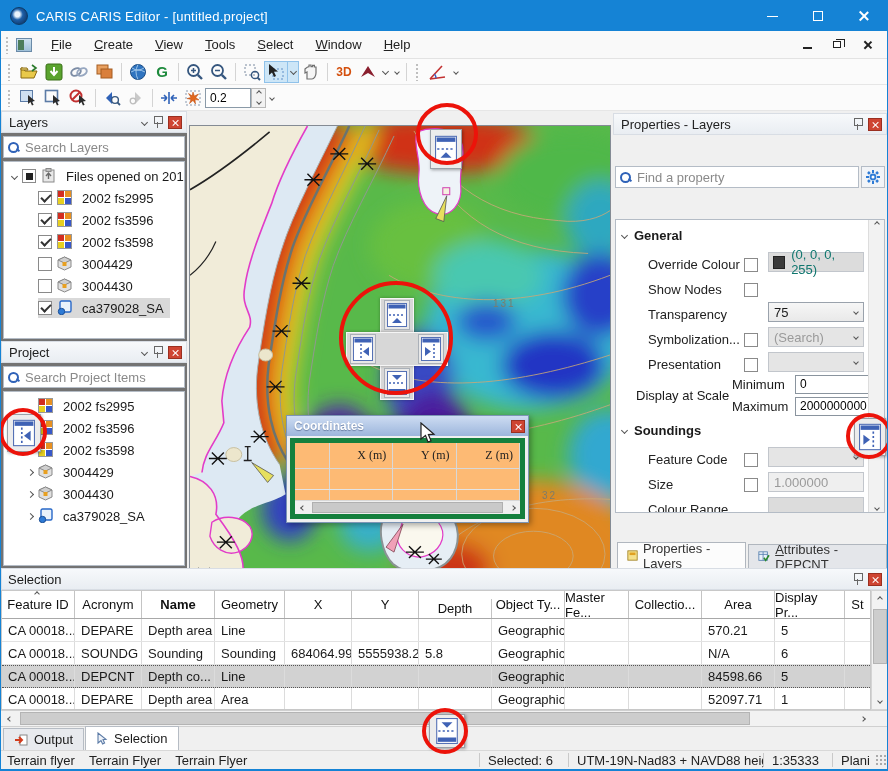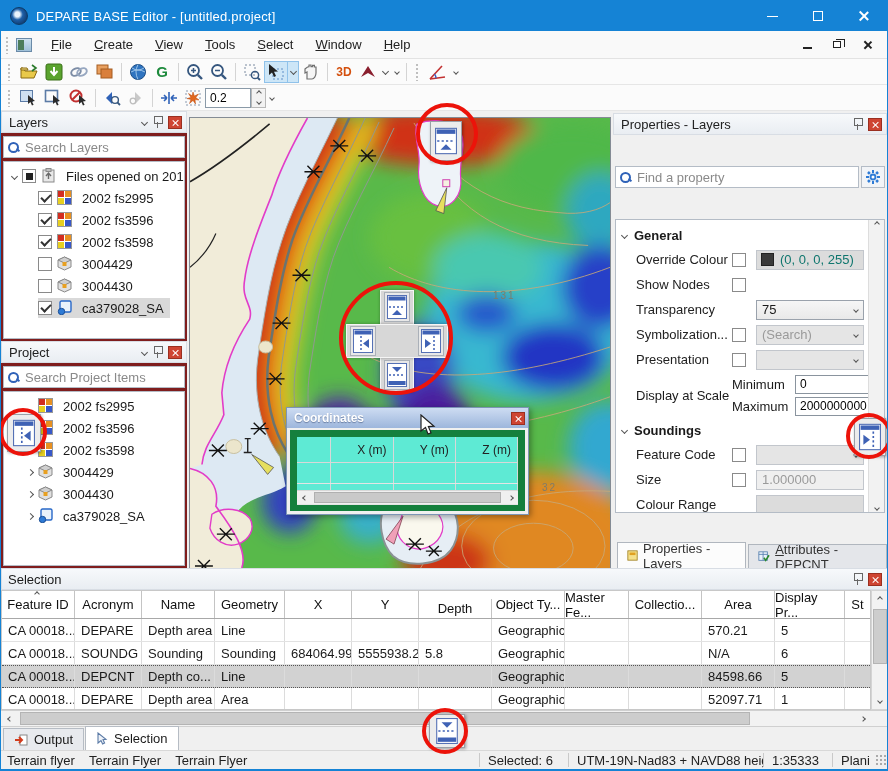--- a/index.html
+++ b/index.html
@@ -47,21 +47,21 @@
   .tb-input { width:46px; height:20px; border:1px solid #8a9aa8; background:#fff; font-size:12px; padding:0 4px; font-family:"Liberation Sans",sans-serif; }
   .spin { display:flex; flex-direction:column; width:15px; height:20px; border:1px solid #b8b8b8; background:#f2f2f2; }
   .spin span { flex:1; display:flex; align-items:center; justify-content:center; }
   .chv { display:inline-block; width:5px; height:5px; border-right:1.4px solid #555; border-bottom:1.4px solid #555; }
   .chv.d { transform:rotate(45deg); } .chv.r { transform:rotate(-45deg); }
   .chv.u { transform:rotate(-135deg); } .chv.l { transform:rotate(135deg); }
   .chv.tiny { width:4px; height:4px; }
 
   
   .main { position:absolute; top:110px; left:0; width:888px; height:457px; display:flex; }
-  .left-col { width:186px; display:flex; flex-direction:column; background:#7f1d1d; }
+  .left-col { width:186px; display:flex; flex-direction:column; background:#737373; }
   .panel-hd { height:22px; background:linear-gradient(#f7f9fb,#e9edf2); display:flex; align-items:center; padding:0 4px 0 7px; border:1px solid #d8dde4; }
   .panel-hd .t { flex:1; font-size:13px; color:#222; }
   .hd-ico { display:flex; align-items:center; gap:6px; }
   .pin { width:9px; height:12px; position:relative; display:inline-block; }
   .pin::before{content:"";position:absolute;left:1px;top:0;width:7px;height:6px;border:1.3px solid #666;}
   .pin::after{content:"";position:absolute;left:4px;top:6px;width:1.3px;height:6px;background:#666;}
   .xbtn { width:14px; height:13px; background:#ce4432; border:1px solid #9a2f20; display:flex; align-items:center; justify-content:center; }
   .xbtn i { position:relative; width:7px; height:7px; display:block; }
   .xbtn i::before,.xbtn i::after{content:"";position:absolute;left:3px;top:0;width:1.4px;height:8px;background:#fff;}
   .xbtn i::before{transform:rotate(45deg);} .xbtn i::after{transform:rotate(-45deg);}
@@ -77,56 +77,56 @@
   .tree-row.selected .lbl-wrap { background:#d9d9d9; }
   .lbl-wrap { display:flex; align-items:center; height:20px; padding-right:2px; }
   .cb { width:14px; height:14px; border:1px solid #8a8a8a; background:#fff; margin-right:5px; position:relative; flex:none; }
   .cb.checked::after { content:""; position:absolute; left:2px; top:2px; width:8px; height:4px; border-left:2px solid #333; border-bottom:2px solid #333; transform:rotate(-45deg); }
   .cb.partial::after { content:""; position:absolute; left:2.5px; top:2.5px; width:7px; height:7px; background:#222; }
   .ticon { width:16px; height:16px; margin-right:5px; flex:none; }
   .ticon svg { display:block; }
   .expander { width:16px; display:flex; justify-content:center; flex:none; }
 
   
-  .map-wrap { position:relative; width:422px; height:455px; margin:6px 2px 0 2px; border:1px solid #848b94; background:#fff; overflow:hidden; }
+  .map-wrap { position:relative; width:422px; height:455px; margin:14px 2px 0 2px; border:1px solid #848b94; background:#fff; overflow:hidden; }
   .map-svg { position:absolute; inset:0; width:100%; height:100%; }
   .depth-label { position:absolute; font-size:10px; color:#7d7c6a; letter-spacing:2px; }
 
   
   .dock-btn { position:absolute; background:#ececec; border:1px solid #9aa0a8; box-shadow:1px 1px 3px rgba(0,0,0,.35); padding:3px; display:flex; align-items:center; justify-content:center; z-index:50; }
   .dock-btn svg { display:block; }
   .dock-cluster { position:absolute; left:156px; top:172px; width:102px; height:102px; z-index:5; }
   .dc-plate { position:absolute; background:#d7d7d7; border:1px solid #f5f5f5; box-shadow:0 0 3px rgba(0,0,0,.3); }
   .dc-v { left:34px; top:0; width:34px; height:102px; }
   .dc-h { left:0; top:34px; width:102px; height:34px; }
   .dc-btn { position:absolute; width:26px; height:30px; display:flex; align-items:center; justify-content:center; background:#e8e8e8; border:1px solid #aab0b8; }
 
   
   .coord-win { position:absolute; left:96px; top:289px; width:243px; height:108px; background:#f0f0f0; border:1px solid #7c95b5; box-shadow:2px 2px 6px rgba(0,0,0,.35); z-index:10; }
   .coord-title { height:20px; background:linear-gradient(#cddcf2,#9db6dc); display:flex; align-items:center; padding:0 3px 0 7px; color:#fff; font-weight:bold; font-size:12px; text-shadow:0 1px 1px rgba(60,80,120,.6); }
   .coord-title .t { flex:1; }
-  .coord-body { position:absolute; left:3px; right:3px; top:22px; bottom:3px; background:#5eead4; border:7px solid #15803d; }
+  .coord-body { position:absolute; left:3px; right:3px; top:22px; bottom:3px; background:#fdba74; border:5px solid #15803d;font-family:Liberation Serif, serif; }
   .coord-grid { display:flex; height:26px; border-bottom:1px solid #d8d8d8; }
   .coord-grid.rowline { height:21px; border-bottom:1px solid #e4e4e4; }
   .coord-cell { border-right:1px solid #d8d8d8; display:flex; align-items:center; justify-content:flex-end; padding:0 6px; font-size:12px; color:#222; }
   .c0{width:36px;} .c1,.c2,.c3{width:66px;}
   .coord-scroll { position:absolute; left:0; right:0; bottom:0; height:14px; background:#f0f0f0; border-top:1px solid #d8d8d8; display:flex; align-items:center; }
   .cs-btn { width:15px; height:13px; display:flex; align-items:center; justify-content:center; }
   .cs-thumb { flex:1; height:11px; background:#c9c9c9; border:1px solid #b0b0b0; margin:0 2px; }
   .cursor-svg { position:absolute; left:230px; top:296px; z-index:20; }
 
   
   .right-col { width:276px; display:flex; flex-direction:column; background:#f0f0f0; padding:2px 2px 0 0;gap:28px; }
   .props-search { margin:3px 2px; display:flex; gap:2px; }
   .props-search .search { flex:1; margin:0; }
   .gear-btn { width:24px; height:22px; border:1px solid #b4bcc6; background:#f2f4f7; display:flex; align-items:center; justify-content:center; }
   .prop-list { flex:1; margin:0 2px; background:#fff; border:1px solid #b4bcc6; position:relative; overflow:hidden; padding:3px 0 0 0; }
   .prop-scroll { position:absolute; right:0; top:0; bottom:0; width:16px; background:#f2f2f2; border-left:1px solid #ddd; display:flex; flex-direction:column; align-items:center; justify-content:space-between; padding:2px 0; }
   .pgroup { height:24px; display:flex; align-items:center; padding-left:6px; gap:7px; font-weight:bold; }
-  .prow { height:25px; display:flex; align-items:center; padding-left:20px; }
+  .prow { height:25px; display:flex; align-items:flex-end; padding-left:32px; }
   .prow .plbl { width:96px; flex:none; font-size:13px; color:#222; white-space:nowrap; overflow:hidden; }
   .prow .pcb { width:24px; flex:none; display:flex; align-items:center; }
   .pctl { flex:1; margin-right:20px; display:flex; }
   .combo { flex:1; height:20px; border:1px solid #9aa2ac; background:linear-gradient(#f6f6f6,#e9e9e9); display:flex; align-items:center; padding:0 5px; font-size:13px; }
   .combo .val { flex:1; }
   .combo.dis { background:#e5e5e5; border-color:#c2c6cc; color:#9a9a9a; }
   .combo.plain { background:#dcdcdc; border-color:#c2c6cc; }
   .swatch-box { flex:1; height:20px; background:#dcdcdc; border:1px solid #c2c6cc; display:flex; align-items:center; gap:6px; padding:0 4px; color:#0f766e; }
   .swatch { width:13px; height:13px; background:#3a3a3a; border:1px solid #222; }
   .tinput { flex:1; height:20px; border:1px solid #c2c6cc; background:#efefef; color:#9a9a9a; display:flex; align-items:center; padding:0 5px; font-size:13px; }
@@ -181,21 +181,21 @@
 
   .red-ring { position:absolute; border:4px solid #ec130a; border-radius:50%; z-index:60; pointer-events:none; }
 </style>
 </head>
 <body>
 
 <div class="window">
 
   <div class="titlebar">
     <span class="app-icon"></span>
-    <span class="title">DEPARE BASE Editor - [untitled.project]</span>
+    <span class="title">CARIS CARIS Editor - [untitled.project]</span>
     <div class="win-ctrls">
       <span class="win-btn">
           <i class="glyph-min"></i>
         </span>
       <span class="win-btn">
           <i class="glyph-max"></i>
         </span>
       <span class="win-btn">
           <i class="glyph-x"></i>
         </span>
@@ -1026,21 +1026,21 @@
         <i class="pin"></i>
         <span class="xbtn">
             <i></i>
           </span>
       </span>
     </div>
     <div class="sel-body" id="sel-table">
         <div class="thead">
           <span class="th" style="width: 73px;">Feature ID<i class="chv u tiny sort-chv"></i></span>
           <span class="th" style="width: 67px;">Acronym</span>
-          <span class="th" style="width: 73px;">Name</span>
+          <span class="th" style="width: 73px; font-weight: bold;">Name</span>
           <span class="th" style="width: 70px;">Geometry</span>
           <span class="th" style="width: 67px;">X</span>
           <span class="th" style="width: 67px;">Y</span>
           <span class="th" style="width: 73px; margin-top: 8px;">Depth</span>
           <span class="th" style="width: 73px;">Object Ty...</span>
           <span class="th" style="width: 64px;">Master Fe...</span>
           <span class="th" style="width: 73px;">Collectio...</span>
           <span class="th" style="width: 73px;">Area</span>
           <span class="th" style="width: 70px;">Display Pr...</span>
           <span class="th" style="width: 26px;">St</span>

